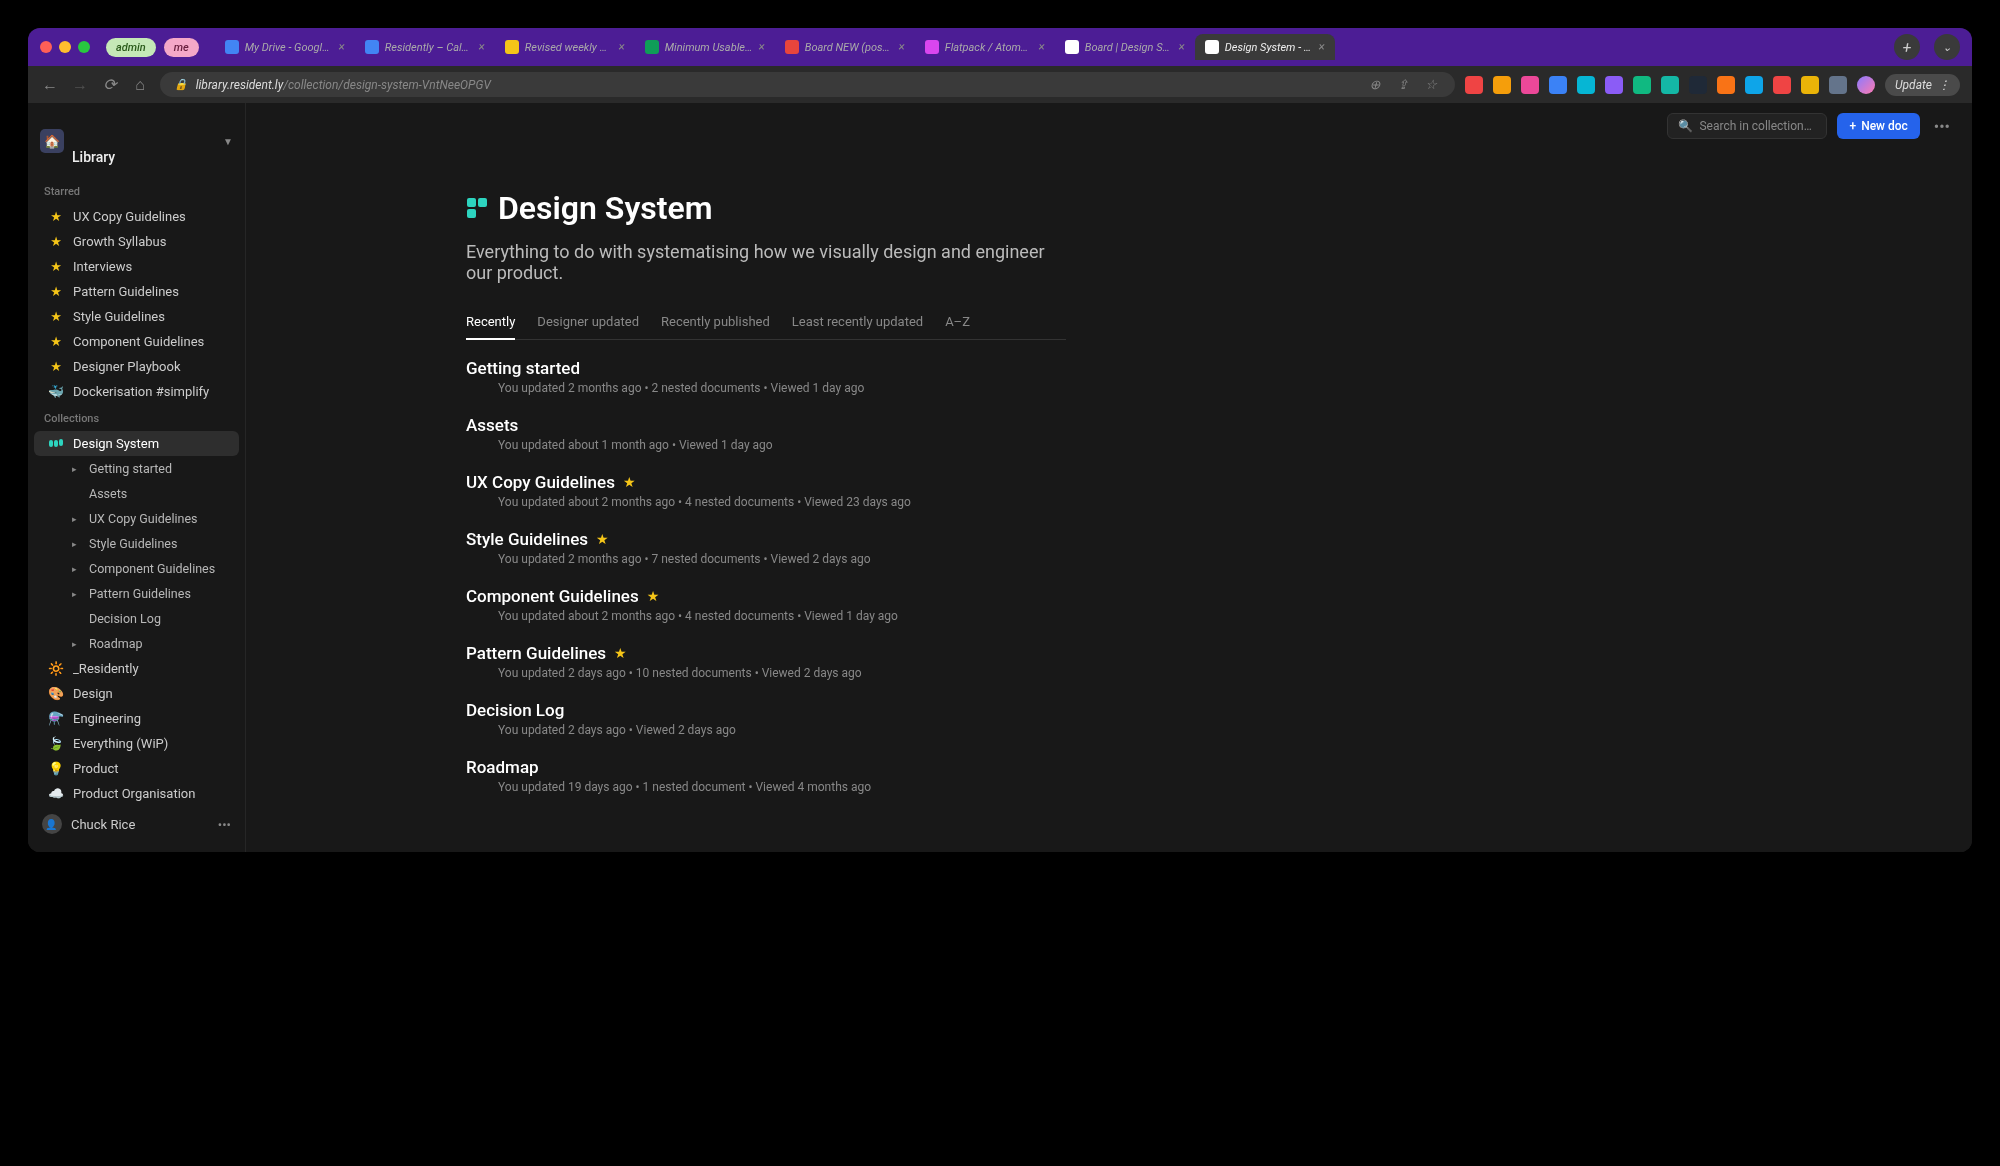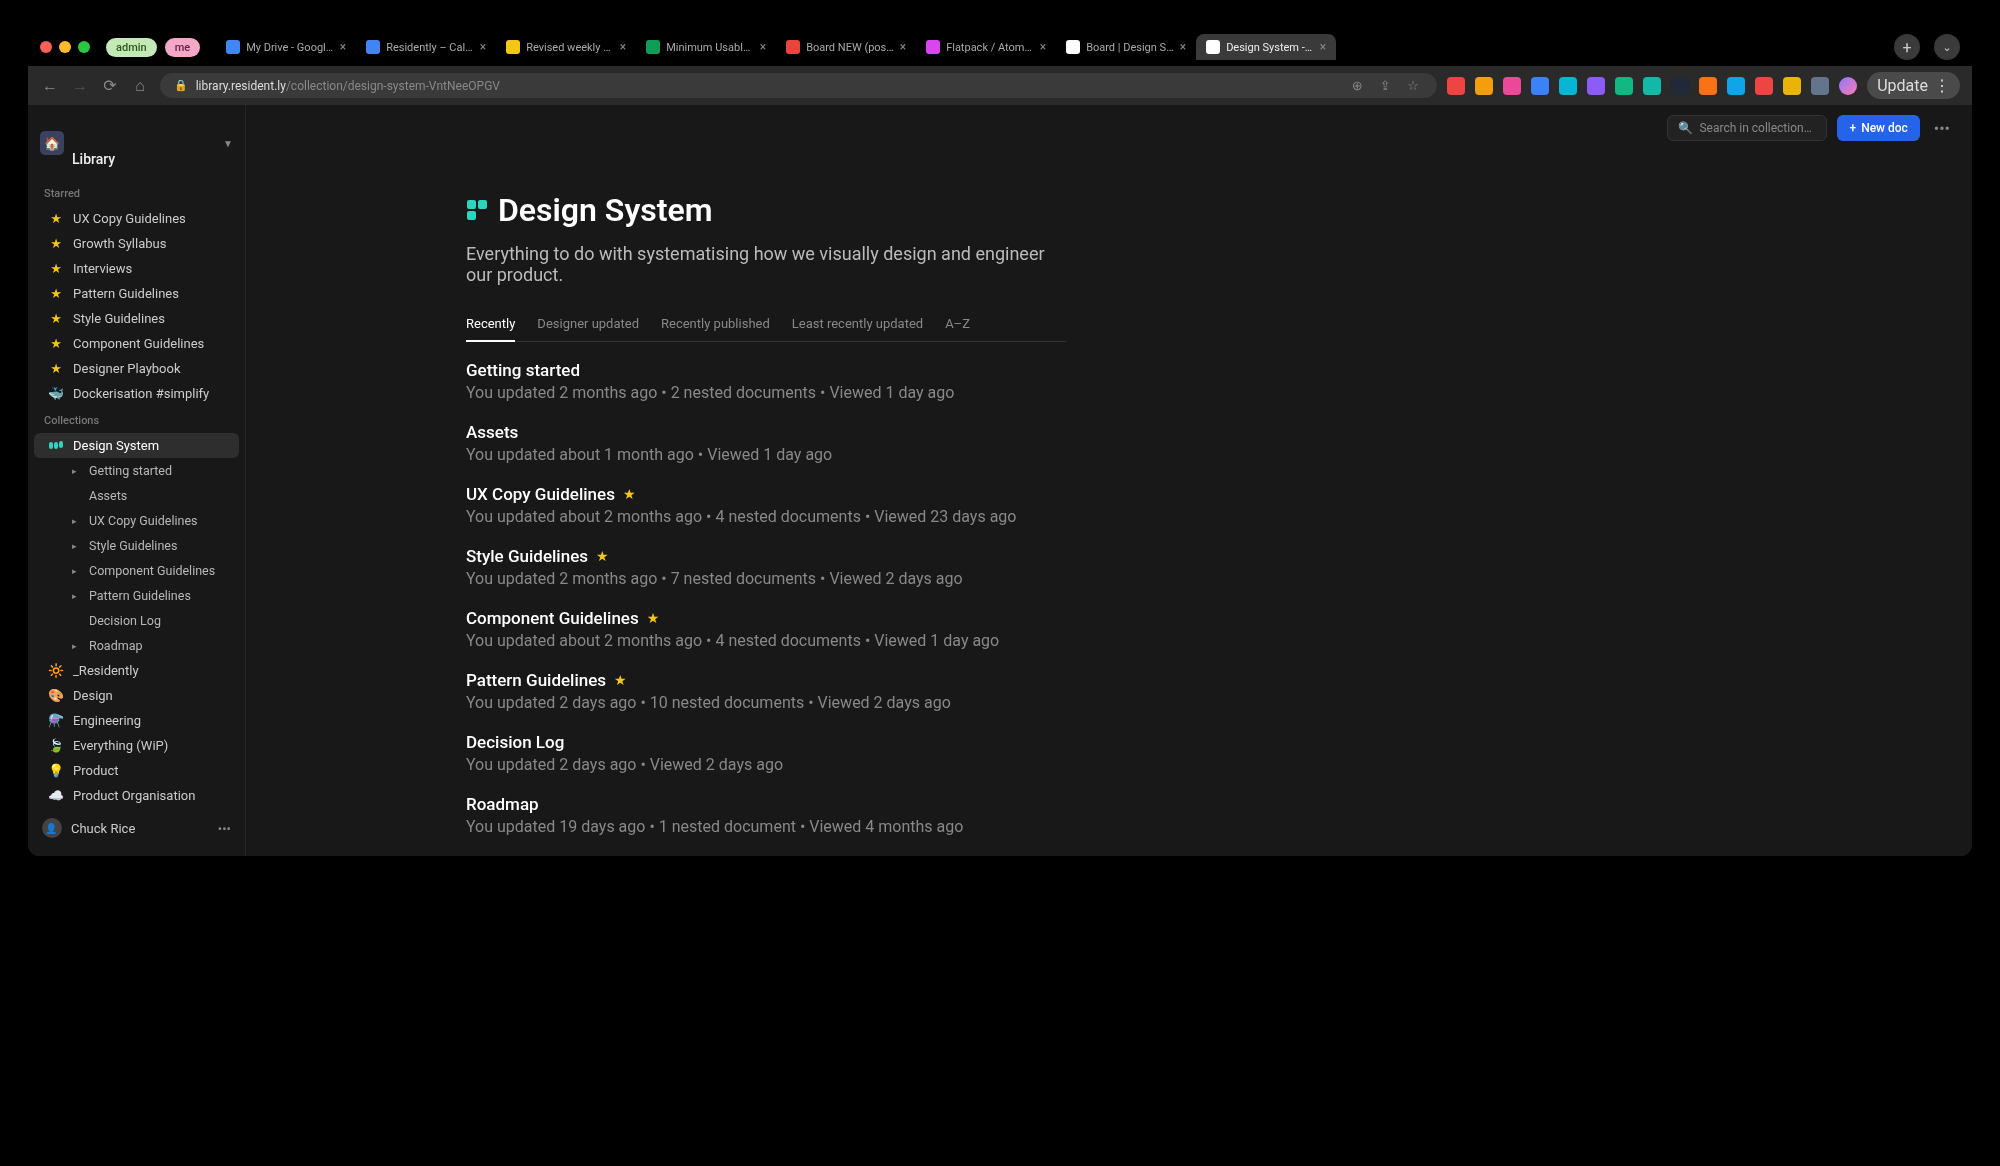--- a/index.html
+++ b/index.html
@@ -1,20 +1,20 @@
 <!DOCTYPE html>
 <html><head>
 <meta charset="utf-8">
 <style>
 * { margin: 0; padding: 0; box-sizing: border-box; font-family: -apple-system, BlinkMacSystemFont, "Segoe UI", Roboto, sans-serif; }
 body { background: #000; padding: 28px; }
 .window { background: #1a1a1a; border-radius: 12px; overflow: hidden; box-shadow: 0 10px 40px rgba(0,0,0,0.5); }
 
 
-.chrome-top { background: #000000; }
+.chrome-top { background: #4c1d95; font-style: italic; }
 .traffic-tabs { display: flex; align-items: center; height: 38px; padding: 0 12px; gap: 8px; }
 .traffic { display: flex; gap: 7px; margin-right: 8px; }
 .dot { width: 12px; height: 12px; border-radius: 50%; }
 .red { background: #ff5f57; } .yellow { background: #ffbd2e; } .green { background: #28c840; }
 .pill { padding: 3px 10px; border-radius: 10px; font-size: 11px; font-weight: 500; }
 .pill-admin { background: #c5e8b7; color: #2a5a1a; }
 .pill-me { background: #f4a8c8; color: #6a2040; }
 .tabs { display: flex; flex: 1; gap: 0; margin-left: 8px; overflow: hidden; }
 .tab { display: flex; align-items: center; gap: 6px; padding: 6px 10px; font-size: 11px; color: #aaa; border-radius: 8px 8px 0 0; max-width: 140px; white-space: nowrap; overflow: hidden; }
 .tab.active { background: #3a3a3a; color: #eee; }
@@ -25,21 +25,21 @@
 .tab-chevron { width: 26px; height: 26px; background: #3a3a3a; border-radius: 50%; display: flex; align-items: center; justify-content: center; color: #ccc; font-size: 11px; margin-left: 6px; }
 
 .url-bar-row { display: flex; align-items: center; padding: 6px 12px; gap: 10px; background: #2a2a2a; }
 .nav-btn { color: #888; font-size: 16px; width: 20px; text-align: center; }
 .url-bar { flex: 1; background: #3a3a3a; border-radius: 20px; padding: 5px 14px; display: flex; align-items: center; gap: 8px; font-size: 12px; color: #ccc; }
 .url-lock { color: #aaa; font-size: 11px; }
 .url-path { color: #888; }
 .url-host { color: #ddd; }
 .toolbar-icons { display: flex; gap: 10px; align-items: center; }
 .ticon { width: 18px; height: 18px; border-radius: 4px; display: flex; align-items: center; justify-content: center; font-size: 12px; }
-.update-btn { background: #4a4a4a; padding: 4px 10px; border-radius: 14px; font-size: 16px; color: #ddd; display: flex; gap: 6px; }
+.update-btn { background: #4a4a4a; padding: 4px 10px; border-radius: 14px; font-size: 12px; color: #ddd; display: flex; gap: 6px; }
 .avatar-small { width: 18px; height: 18px; border-radius: 50%; background: linear-gradient(135deg, #8a7aff, #ff7ab0); }
 
 
 .app { display: flex; background: #181818; min-height: 690px; }
 .sidebar { width: 218px; background: #181818; display: flex; flex-direction: column; padding: 10px 0; border-right: 1px solid #262626; }
 .lib-header { display: flex; align-items: center; gap: 8px; padding: 4px 12px 12px; }
 .lib-logo { width: 24px; height: 24px; background: #3a4060; border-radius: 5px; display: flex; align-items: center; justify-content: center; font-size: 13px; }
 .lib-name { color: #eee; font-size: 14px; font-weight: 500; flex: 1; margin-top: 32px; }
 .lib-chev { color: #888; font-size: 10px; }
 
@@ -71,21 +71,21 @@
 .coll-desc { color: #bbb; font-size: 18px; margin-bottom: 31px; }
 
 .tabs-row { display: flex; gap: 22px; border-bottom: 1px solid #333; margin-bottom: 18px; }
 .filter-tab { font-size: 13px; color: #888; padding-bottom: 9px; cursor: pointer; }
 .filter-tab.active { color: #fff; border-bottom: 2px solid #fff; margin-bottom: -1px; }
 
 .doc-item { margin-bottom: 20px; }
 .doc-title { display: flex; align-items: center; gap: 8px; }
 .doc-title-text { color: #fff; font-size: 17px; font-weight: 500; }
 .doc-star { color: #f5c518; font-size: 14px; }
-.doc-meta { color: #888; font-size: 16px; margin-top: 3px; }
+.doc-meta { color: #888; font-size: 12px; margin-top: 3px; margin-left: 32px; }
 
 
 .collection-svg { display: inline-flex; }
 .collection-svg span { width: 7px; height: 7px; background: #2dd4bf; border-radius: 2px; display: inline-block; margin: 0.5px; }
 .collection-svg.big span { width: 9px; height: 9px; margin: 1px; }
 
 </style>
 </head>
 <body>
 

